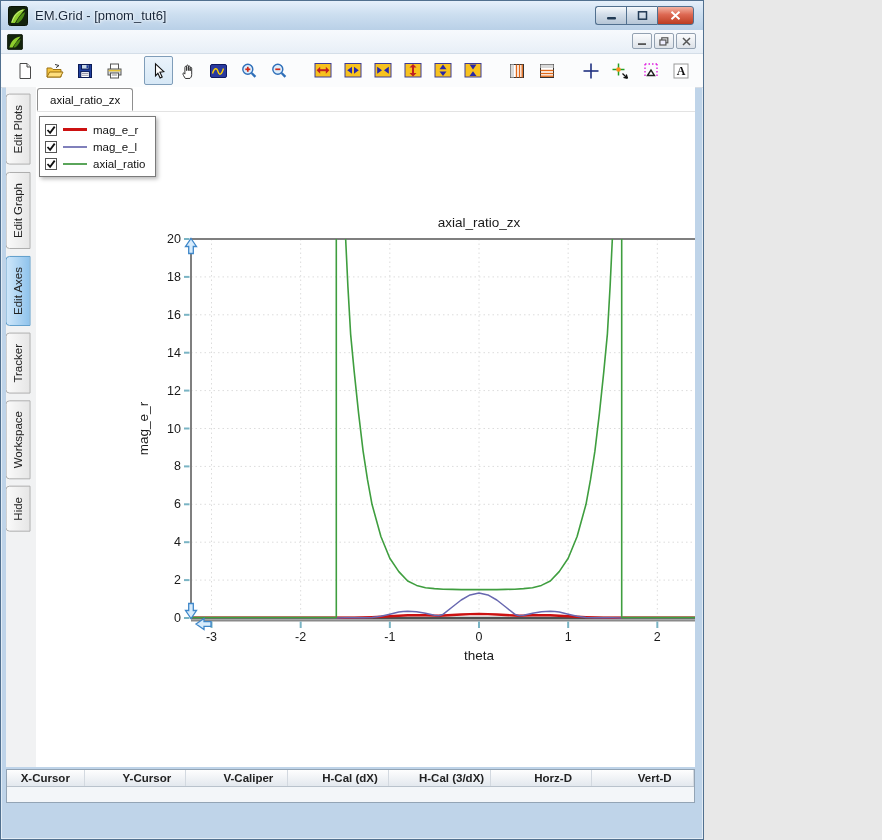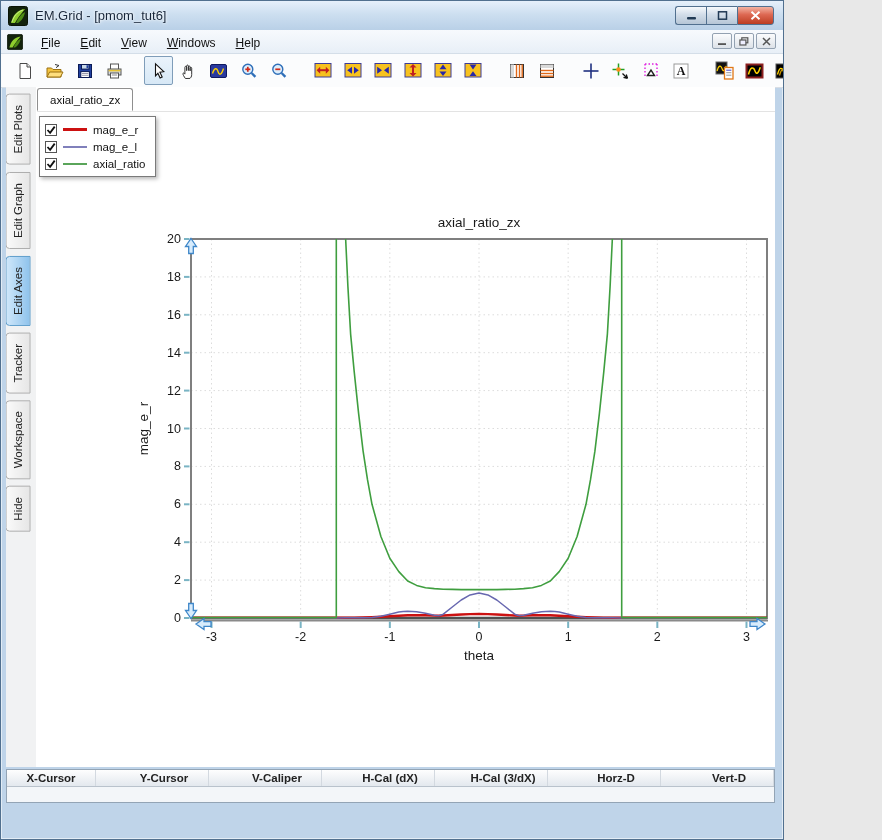--- a/index.html
+++ b/index.html
@@ -1,16 +1,16 @@
 <!DOCTYPE html>
 <html><head>
 <meta charset="utf-8">
 <style>
   html,body{margin:0;padding:0;background:#e8e8e8;font-family:"Liberation Sans",sans-serif;}
-  .window{position:relative;width:784px;height:840px;background:#bfd4e9;border:1px solid #51708f;
+  .window{position:relative;width:704px;height:840px;background:#bfd4e9;border:1px solid #51708f;
           box-shadow:inset 0 0 0 1px rgba(255,255,255,.55);box-sizing:border-box;overflow:hidden;}
   
   .titlebar{height:29px;display:flex;align-items:center;padding-left:7px;
             background:linear-gradient(#e6f0fb,#cddff0 45%,#b9d0e7);}
   .app-icon{width:20px;height:20px;}
   .title-text{margin-left:7px;font-size:13px;color:#17263a;text-shadow:0 0 4px #fff,0 0 2px #fff;}
   .win-btns{position:absolute;top:5px;right:9px;display:flex;}
   .wbtn{width:31px;height:19px;border:1px solid #51708f;display:flex;align-items:center;justify-content:center;
         background:linear-gradient(#f6f9fc,#d2dde9 45%,#b6c6d6);font-size:11px;color:#213a55;box-sizing:border-box;}
   .wbtn.min{border-radius:3px 0 0 3px;border-right:none;}
@@ -100,21 +100,20 @@
         </div>
     </div>
   </div>
 
   <div class="menubar">
     <svg class="menu-icon" viewBox="0 0 20 20">
       <rect x="0.5" y="0.5" width="19" height="19" rx="2" fill="#13220c" stroke="#0a1406"></rect>
       <path d="M3 17C5 9 9 4 17 3 12 9 9 13 7 17Z" fill="#8fce2e"></path>
       <path d="M8 17c2-5 5-9 9-11-1 6-4 9-7 11z" fill="#4d8a14"></path>
     </svg>
-    <span id="menu-items"><span class="menu-item"><u>F</u>ile</span><span class="menu-item"><u>E</u>dit</span><span class="menu-item"><u>V</u>iew</span><span class="menu-item"><u>W</u>indows</span><span class="menu-item"><u>H</u>elp</span></span>
     <div class="mdi-btns">
       <div class="mdibtn">
           <svg width="10" height="9" viewBox="0 0 10 9">
             <rect x="1" y="6.2" width="8" height="1.8" fill="#555"></rect>
           </svg>
         </div>
       <div class="mdibtn">
           <svg width="10" height="9" viewBox="0 0 10 9">
             <rect x="2.8" y="0.8" width="6" height="5" fill="none" stroke="#555" stroke-width="1.2"></rect>
             <rect x="0.9" y="3" width="6" height="5" fill="#eef" stroke="#555" stroke-width="1.2"></rect>

